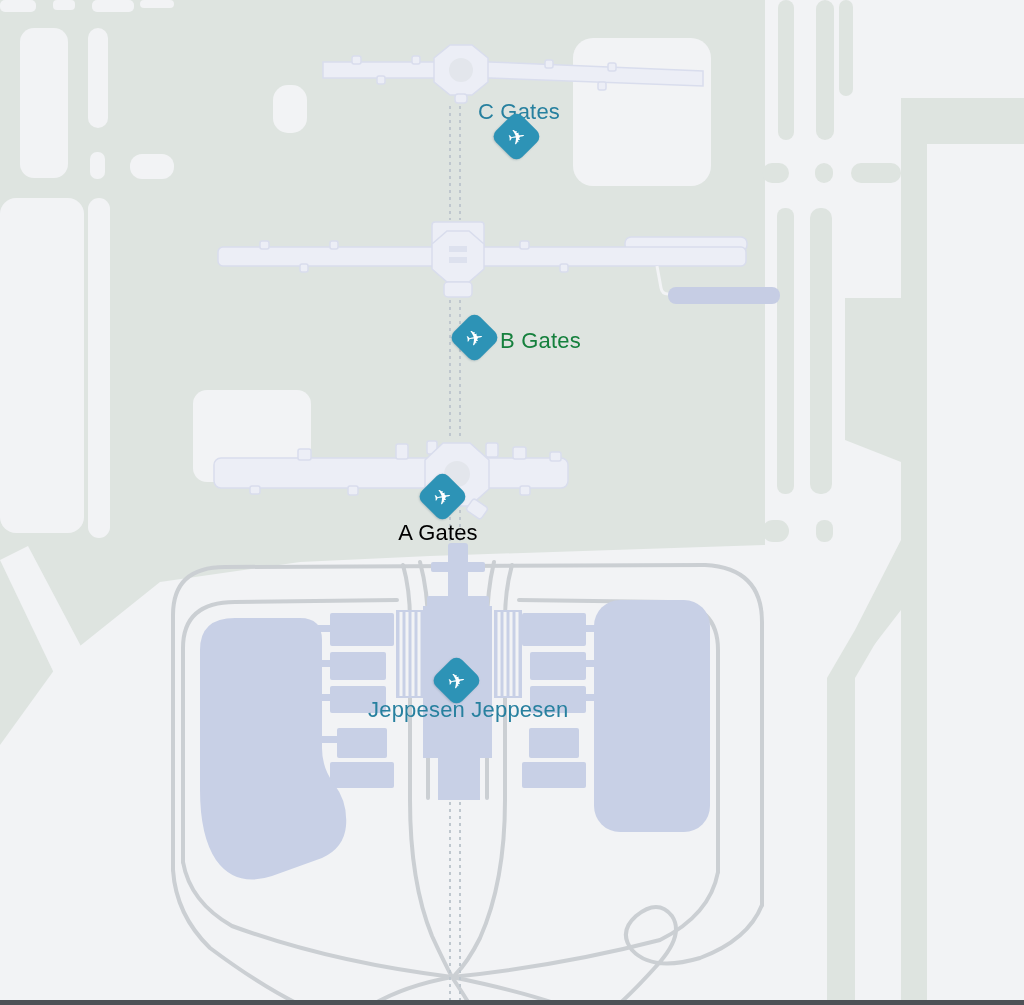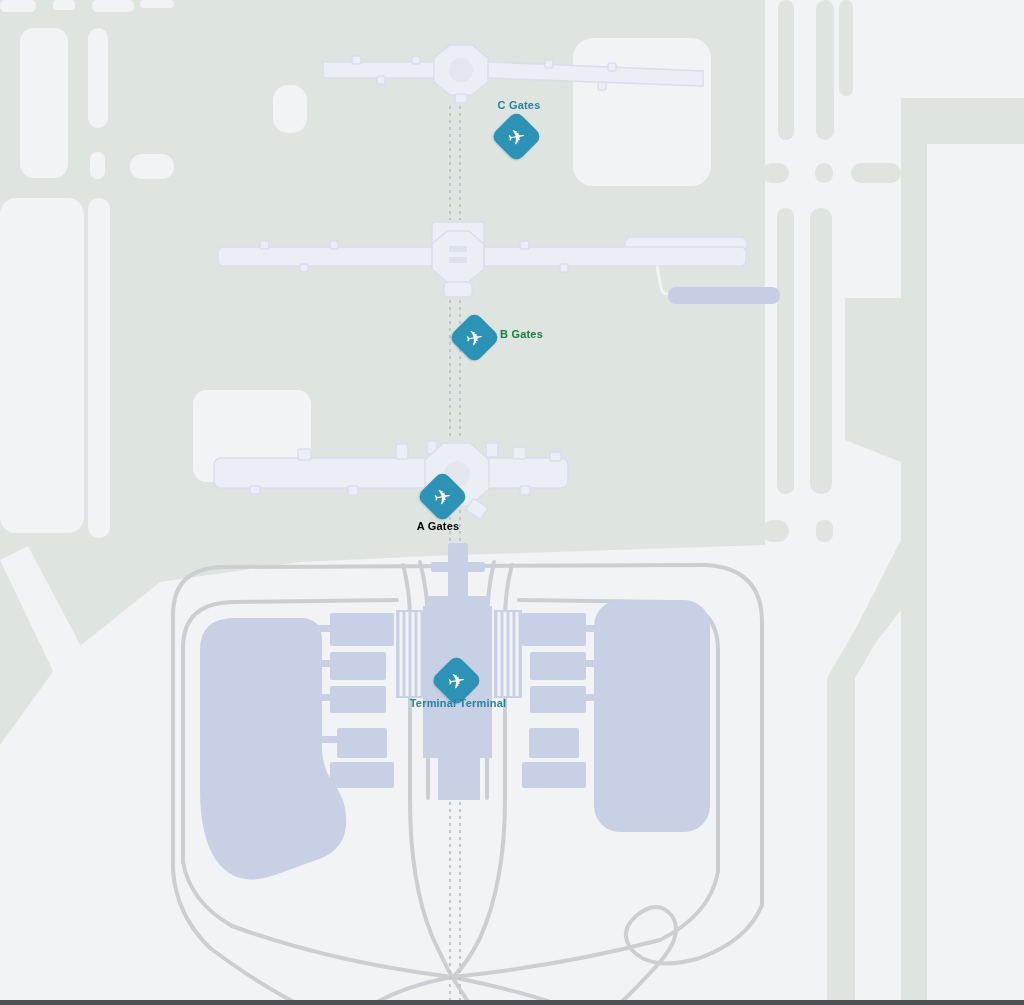--- a/index.html
+++ b/index.html
@@ -14,21 +14,21 @@
     border-radius:8px; transform:rotate(45deg);
     display:flex; align-items:center; justify-content:center;
     box-shadow:0 1px 2px rgba(40,80,100,.25);
     cursor:pointer;
   }
   .marker .plane {
     transform:rotate(-55deg); font-size:21px; line-height:1; color:#ffffff;
     user-select:none;
   }
   .map-label {
-    position:absolute; font-weight:bold; font-size:11px; letter-spacing:.2px;
+    position:absolute; font-weight:normal; font-size:22px; letter-spacing:.2px;
     white-space:nowrap;
   }
   .tc { text-align:center; }
 </style>
 </head>
 <body>
 
 <div id="stage">
 
 <svg width="1024" height="1005" viewBox="0 0 1024 1005">
@@ -208,15 +208,15 @@
   <div class="map-label" style="left:500px; top:328px; color:#15803d;">B Gates</div>
 
   <div class="marker" style="left:424px; top:478px; background:#2d93b6;">
     <span class="plane">✈</span>
   </div>
   <div class="map-label tc" style="left:378px; top:520px; width:120px; color:#000000;">A Gates</div>
 
   <div class="marker" style="left:438px; top:662px; background:#2d93b6;">
     <span class="plane">✈</span>
   </div>
-  <div class="map-label tc" style="left:368px; top:697px; width:180px; color:#27809f;">Terminal Terminal</div>
+  <div class="map-label tc" style="left:368px; top:697px; width:180px; color:#27809f;">Jeppesen Jeppesen</div>
 
 </div>
 
 </body></html>

